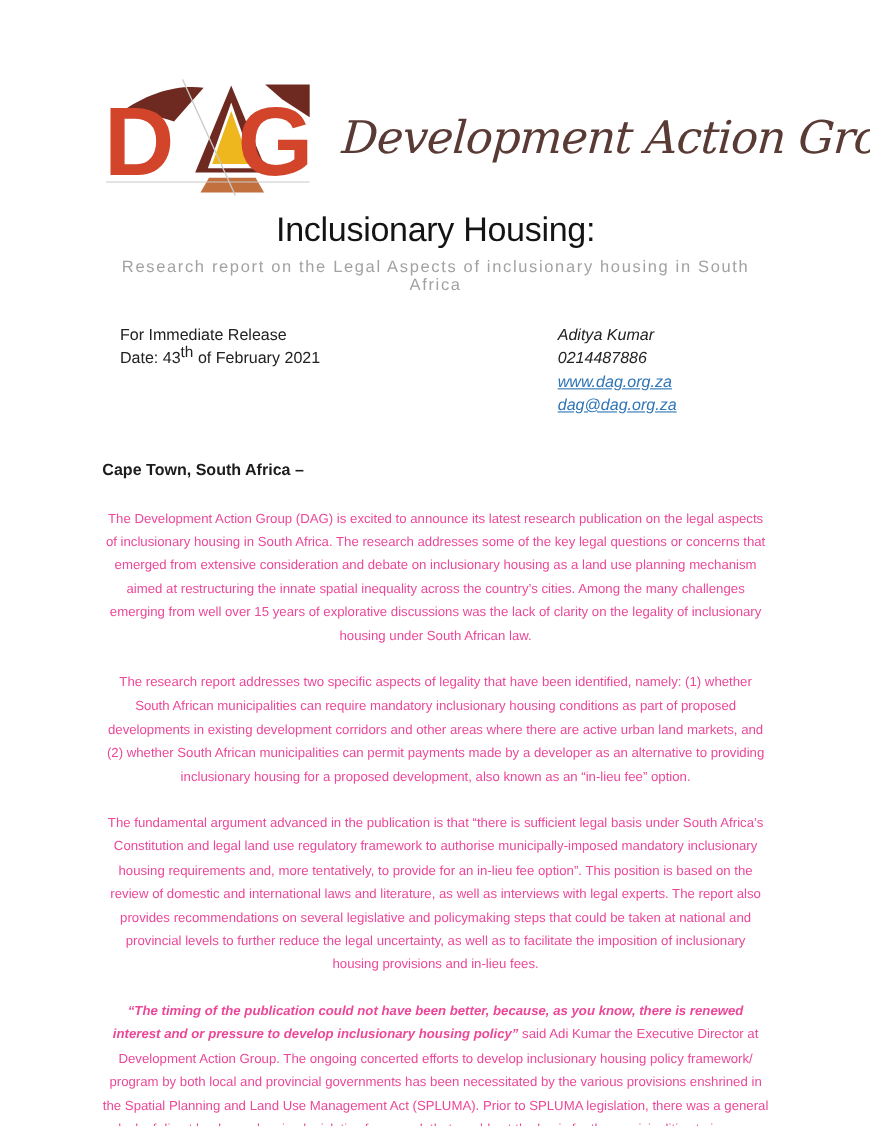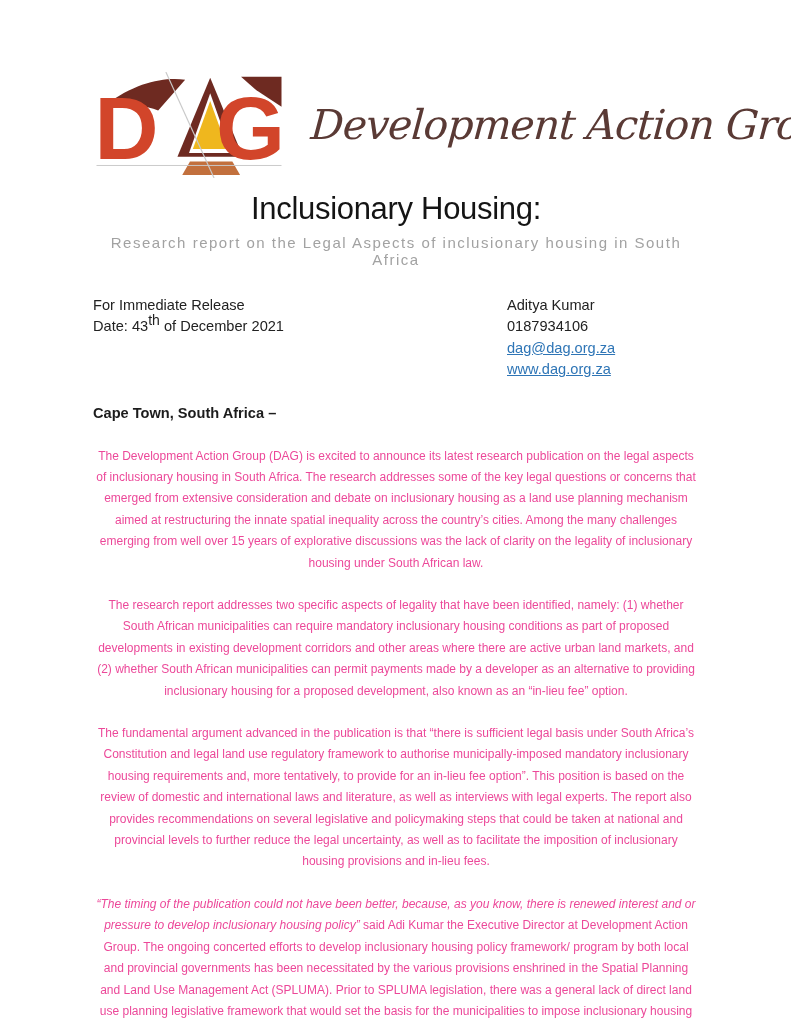--- a/index.html
+++ b/index.html
@@ -48,45 +48,46 @@
     letter-spacing: 1.5px;
     margin-top: 8px;
   }
   
   .release-block {
     display: flex;
     justify-content: space-between;
     margin-top: 27px;
     font-size: 14.6px;
     line-height: 21.3px;
+    margin-left: 16px;
   }
   .release-left { flex: 1 1 auto; }
-  .release-right { width: 192px; flex: 0 0 auto; }
+  .release-right { width: 192px; flex: 0 0 auto; font-style: italic; }
   sup.ord { font-size: 14px; vertical-align: super; line-height: 0; }
   .doc-link {
     color: #2e75b6;
     text-decoration: underline;
     display: inline-block;
   }
   
   .dateline {
     font-weight: bold;
-    margin-top: 23px;
+    margin-top: 38px;
     font-size: 14.6px;
     line-height: 21.3px;
     color: #1c1c1c;
   }
   .para {
     margin-top: 21px;
     font-size: 12px;
     line-height: 21.4px;
     color: #ec4899;
     text-align: center;
   }
-  .quote-lead { font-weight: normal; font-style: italic; }
+  .quote-lead { font-weight: bold; font-style: italic; }
 </style>
 </head>
 <body>
 
 <div class="page">
 
   <div class="logo-row">
     <svg class="logo-acronym" viewBox="0 0 192 110" xmlns="http://www.w3.org/2000/svg">
 
       <path d="M10,34 C40,11 70,5 92,8 L64,40 C46,33 26,33 10,34 Z" fill="#6e2a21"></path>
@@ -110,27 +111,27 @@
     </svg>
     <div class="logo-wordmark">Development Action Group</div>
   </div>
 
   <div class="doc-title">Inclusionary Housing:</div>
   <div class="doc-subtitle">Research report on the Legal Aspects of inclusionary housing in South Africa</div>
 
   <div class="release-block">
     <div class="release-left">
       <div>For Immediate Release</div>
-      <div><span>Date: 43</span><sup class="ord">th</sup><span> of December 2021</span></div>
+      <div><span>Date: 43</span><sup class="ord">th</sup><span> of February 2021</span></div>
     </div>
     <div class="release-right">
       <div>Aditya Kumar</div>
-      <div>0187934106</div>
+      <div>0214487886</div>
+      <div><a class="doc-link" href="#">www.dag.org.za</a></div>
       <div><a class="doc-link" href="#">dag@dag.org.za</a></div>
-      <div><a class="doc-link" href="#">www.dag.org.za</a></div>
     </div>
   </div>
 
   <div class="dateline">Cape Town, South Africa –</div>
 
   <p class="para">The Development Action Group (DAG) is excited to announce its latest research publication on the legal aspects of inclusionary housing in South Africa. The research addresses some of the key legal questions or concerns that emerged from extensive consideration and debate on inclusionary housing as a land use planning mechanism aimed at restructuring the innate spatial inequality across the country’s cities. Among the many challenges emerging from well over 15 years of explorative discussions was the lack of clarity on the legality of inclusionary housing under South African law.</p>
   <p class="para">The research report addresses two specific aspects of legality that have been identified, namely: (1) whether South African municipalities can require mandatory inclusionary housing conditions as part of proposed developments in existing development corridors and other areas where there are active urban land markets, and (2) whether South African municipalities can permit payments made by a developer as an alternative to providing inclusionary housing for a proposed development, also known as an “in-lieu fee” option.</p>
   <p class="para">The fundamental argument advanced in the publication is that “there is sufficient legal basis under South Africa’s Constitution and legal land use regulatory framework to authorise municipally-imposed mandatory inclusionary housing requirements and, more tentatively, to provide for an in-lieu fee option”. This position is based on the review of domestic and international laws and literature, as well as interviews with legal experts. The report also provides recommendations on several legislative and policymaking steps that could be taken at national and provincial levels to further reduce the legal uncertainty, as well as to facilitate the imposition of inclusionary housing provisions and in-lieu fees.</p>
   <p class="para"><span class="quote-lead">“The timing of the publication could not have been better, because, as you know, there is renewed interest and or pressure to develop inclusionary housing policy”</span><span> said Adi Kumar the Executive Director at Development Action Group. The ongoing concerted efforts to develop inclusionary housing policy framework/ program by both local and provincial governments has been necessitated by the various provisions enshrined in the Spatial Planning and Land Use Management Act (SPLUMA). Prior to SPLUMA legislation, there was a general lack of direct land use planning legislative framework that would set the basis for the municipalities to impose inclusionary housing as a condition of land use planning approval especially on private redevelopment projects.</span></p>
 

